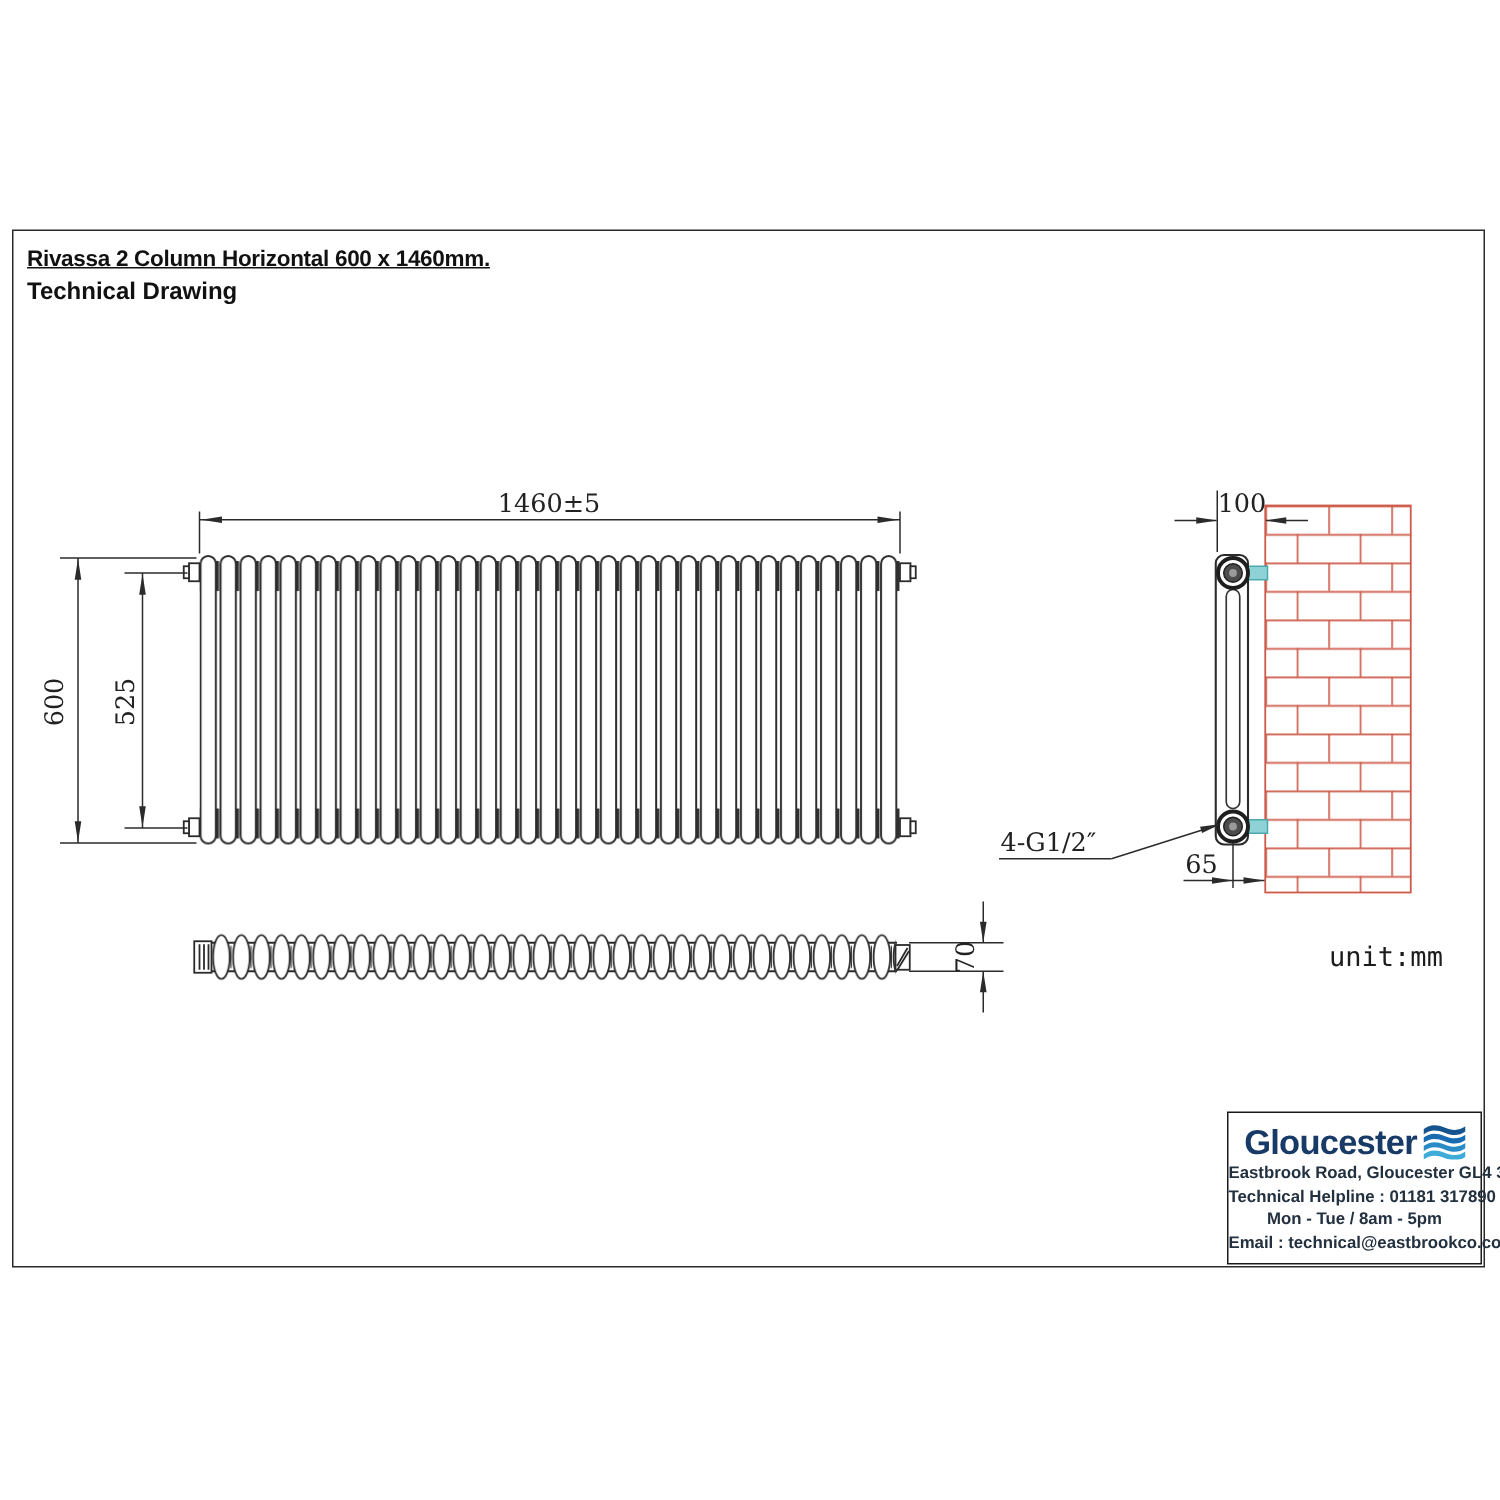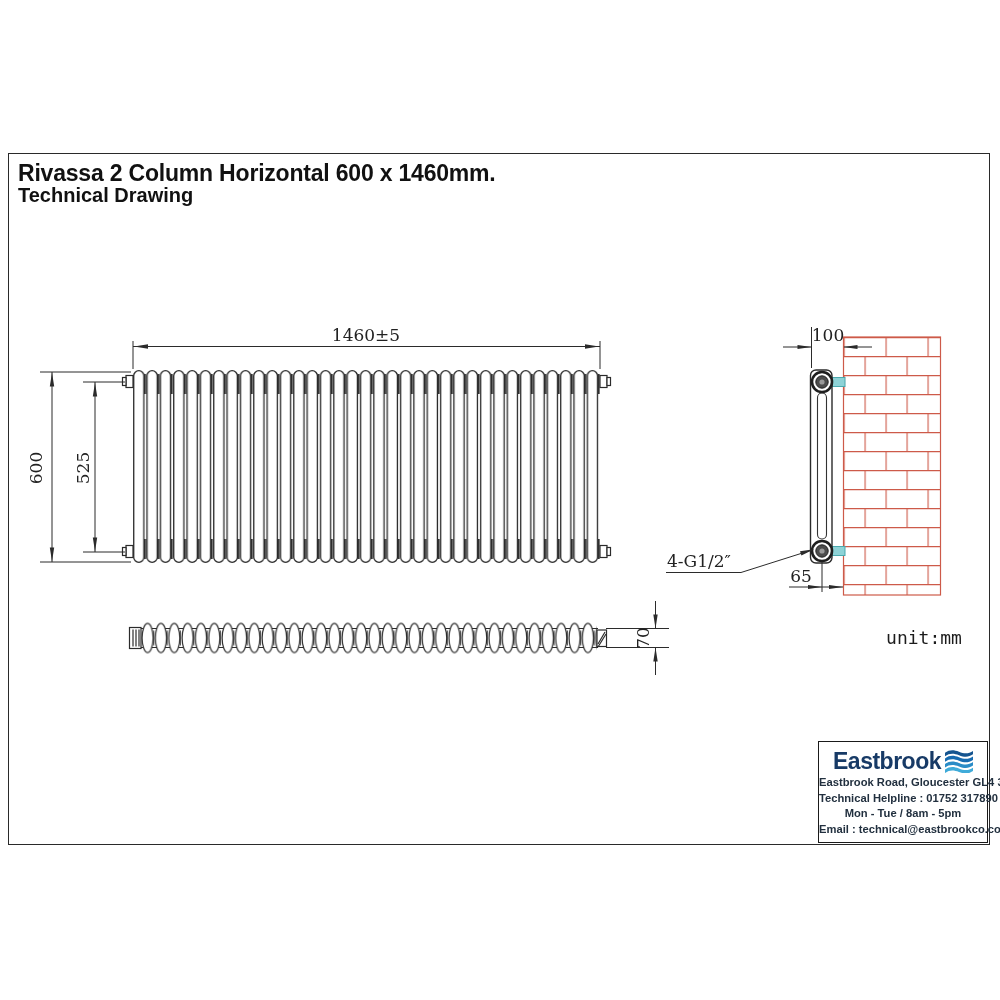--- a/index.html
+++ b/index.html
@@ -1,22 +1,22 @@
 <!DOCTYPE html>
 <html><head>
 <meta charset="utf-8">
 <style>
   html,body{margin:0;padding:0;background:#fff;}
   .page{position:relative;width:1000px;height:1000px;background:#fff;overflow:hidden;
         font-family:"Liberation Sans",sans-serif;}
   .frame{position:absolute;left:8px;top:153px;width:982px;height:692px;
          border:1.5px solid #2a2a2a;box-sizing:border-box;}
   .title-block{position:absolute;left:18px;top:160px;color:#111;}
-  .title{font-size:23px;font-weight:700;line-height:26px;letter-spacing:-0.2px;}
-  .subtitle{font-size:20px;font-weight:700;line-height:18px;}
+  .title{font-size:15px;font-weight:700;line-height:26px;letter-spacing:-0.2px;text-decoration:underline;}
+  .subtitle{font-size:16px;font-weight:700;line-height:18px;}
   svg.drawing{position:absolute;left:0;top:0;width:1000px;height:1000px;}
   .dim{font-family:"DejaVu Serif",serif;font-size:17px;fill:#222;}
   .unit-txt{font-family:"DejaVu Sans Mono",monospace;font-size:18px;fill:#1c1c1c;}
   .brand-box{position:absolute;left:818px;top:741px;width:170px;height:102px;
              background:#fff;border:1.6px solid #1a1a1a;box-sizing:border-box;
              text-align:center;padding-top:5px;z-index:2;}
   .brand-row{display:flex;align-items:center;justify-content:center;gap:4px;height:28px;}
   .brand-name{font-size:23px;font-weight:700;color:#173a66;letter-spacing:-0.5px;}
   .brand-line{font-size:11.2px;font-weight:700;color:#22303f;line-height:15.5px;white-space:nowrap;}
 </style>
@@ -163,27 +163,27 @@
       <text class="dim" x="828" y="341" text-anchor="middle">100</text>
       <text class="dim" x="801" y="582" text-anchor="middle">65</text>
       <text class="dim" transform="translate(649,638) rotate(-90)" text-anchor="middle">70</text>
       <text class="dim" x="667" y="567">4-G1/2″</text>
       <text class="unit-txt" x="924" y="644" text-anchor="middle">unit:mm</text>
     </g>
   </svg>
 
   <div class="brand-box">
     <div class="brand-row">
-      <span class="brand-name">Eastbrook</span>
+      <span class="brand-name">Gloucester</span>
       <svg width="28" height="24" viewBox="0 0 26 22">
         <path fill="#15548f" d="M0,3.4 C4,0.4 8,0.4 13,2.4 C18,4.4 22,4.4 26,1.6 L26,4.8 C22,7.6 18,7.6 13,5.6 C8,3.6 4,3.6 0,6.6 Z"></path>
         <path fill="#176bb0" transform="translate(0,5.2)" d="M0,3.4 C4,0.4 8,0.4 13,2.4 C18,4.4 22,4.4 26,1.6 L26,4.8 C22,7.6 18,7.6 13,5.6 C8,3.6 4,3.6 0,6.6 Z"></path>
         <path fill="#2a8cc7" transform="translate(0,10.4)" d="M0,3.4 C4,0.4 8,0.4 13,2.4 C18,4.4 22,4.4 26,1.6 L26,4.8 C22,7.6 18,7.6 13,5.6 C8,3.6 4,3.6 0,6.6 Z"></path>
         <path fill="#3fabd9" transform="translate(0,15.6)" d="M0,3.4 C4,0.4 8,0.4 13,2.4 C18,4.4 22,4.4 26,1.6 L26,4.8 C22,7.6 18,7.6 13,5.6 C8,3.6 4,3.6 0,6.6 Z"></path>
       </svg>
     </div>
     <div class="brand-line">Eastbrook Road, Gloucester GL4 3DB</div>
-    <div class="brand-line">Technical Helpline : 01752 317890</div>
+    <div class="brand-line">Technical Helpline : 01181 317890</div>
     <div class="brand-line">Mon - Tue / 8am - 5pm</div>
     <div class="brand-line">Email : technical@eastbrookco.com</div>
   </div>
 
 </div>
 
 </body></html>

